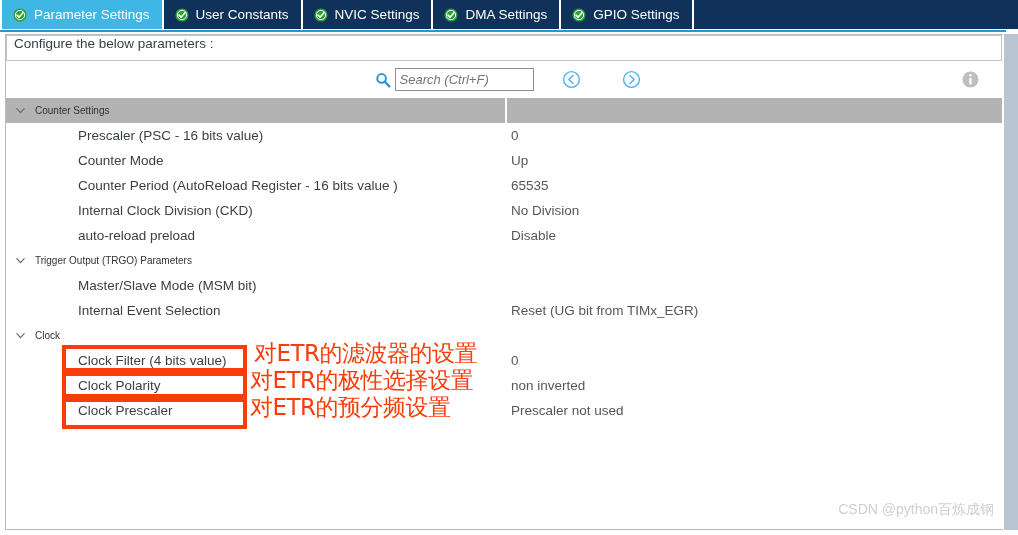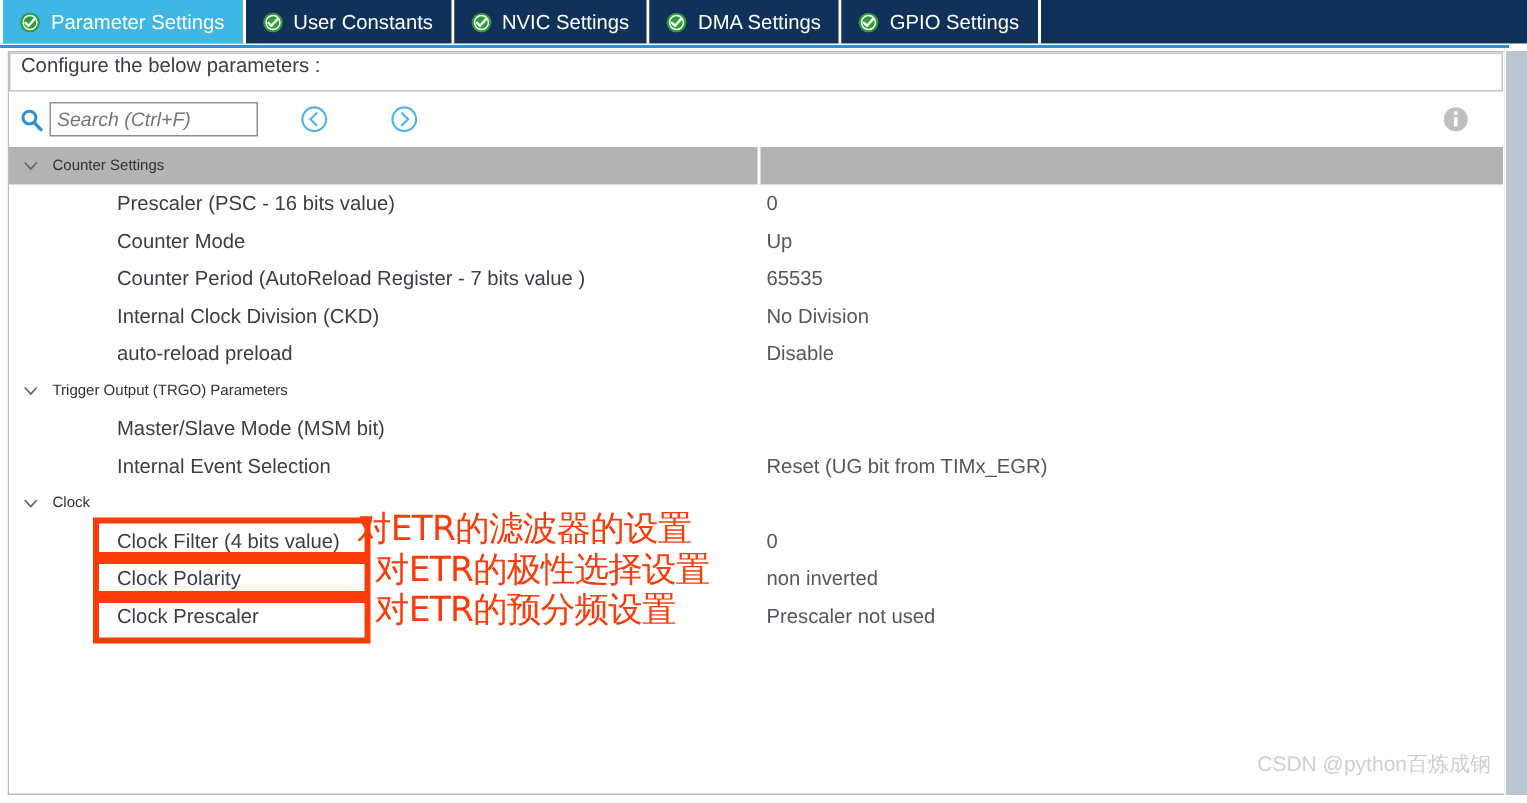--- a/index.html
+++ b/index.html
@@ -127,20 +127,21 @@
   }
 
   
   .toolbar {
     position: absolute;
     left: 6px; top: 62px;
     width: 996px; height: 35px;
     display: flex;
     align-items: center;
     background: #ffffff;
+    justify-content: center;
   }
   .search-icon {
     margin-left: 7px;
     width: 16px; height: 16px;
     display: block;
     flex: 0 0 16px;
   }
   .search-input {
     margin-left: 4px;
     width: 139px;
@@ -346,21 +347,21 @@
     </div>
     <div class="row">
       <span class="plabel">Prescaler (PSC - 16 bits value)</span>
       <span class="pvalue">0</span>
     </div>
     <div class="row">
       <span class="plabel">Counter Mode</span>
       <span class="pvalue">Up</span>
     </div>
     <div class="row">
-      <span class="plabel">Counter Period (AutoReload Register - 7 bits value )</span>
+      <span class="plabel">Counter Period (AutoReload Register - 16 bits value )</span>
       <span class="pvalue">65535</span>
     </div>
     <div class="row">
       <span class="plabel">Internal Clock Division (CKD)</span>
       <span class="pvalue">No Division</span>
     </div>
     <div class="row">
       <span class="plabel">auto-reload preload</span>
       <span class="pvalue">Disable</span>
     </div>
@@ -397,19 +398,19 @@
       <span class="plabel">Clock Prescaler</span>
       <span class="pvalue">Prescaler not used</span>
     </div>
 
   </div>
 
   <div class="redbox" style="left:62px; top:345px; width:185px; height:27px;"></div>
   <div class="redbox" style="left:62px; top:372px; width:185px; height:26px;"></div>
   <div class="redbox" style="left:62px; top:398px; width:185px; height:31px;"></div>
 
-  <div class="cn-note" style="left:238px; top:342px;">对ETR的滤波器的设置</div>
+  <div class="cn-note" style="left:254px; top:342px;">对ETR的滤波器的设置</div>
   <div class="cn-note" style="left:250px; top:369px;">对ETR的极性选择设置</div>
   <div class="cn-note" style="left:250px; top:396px;">对ETR的预分频设置</div>
 
   <div class="watermark">CSDN @python百炼成钢</div>
 
 </div>
 
 </body></html>

